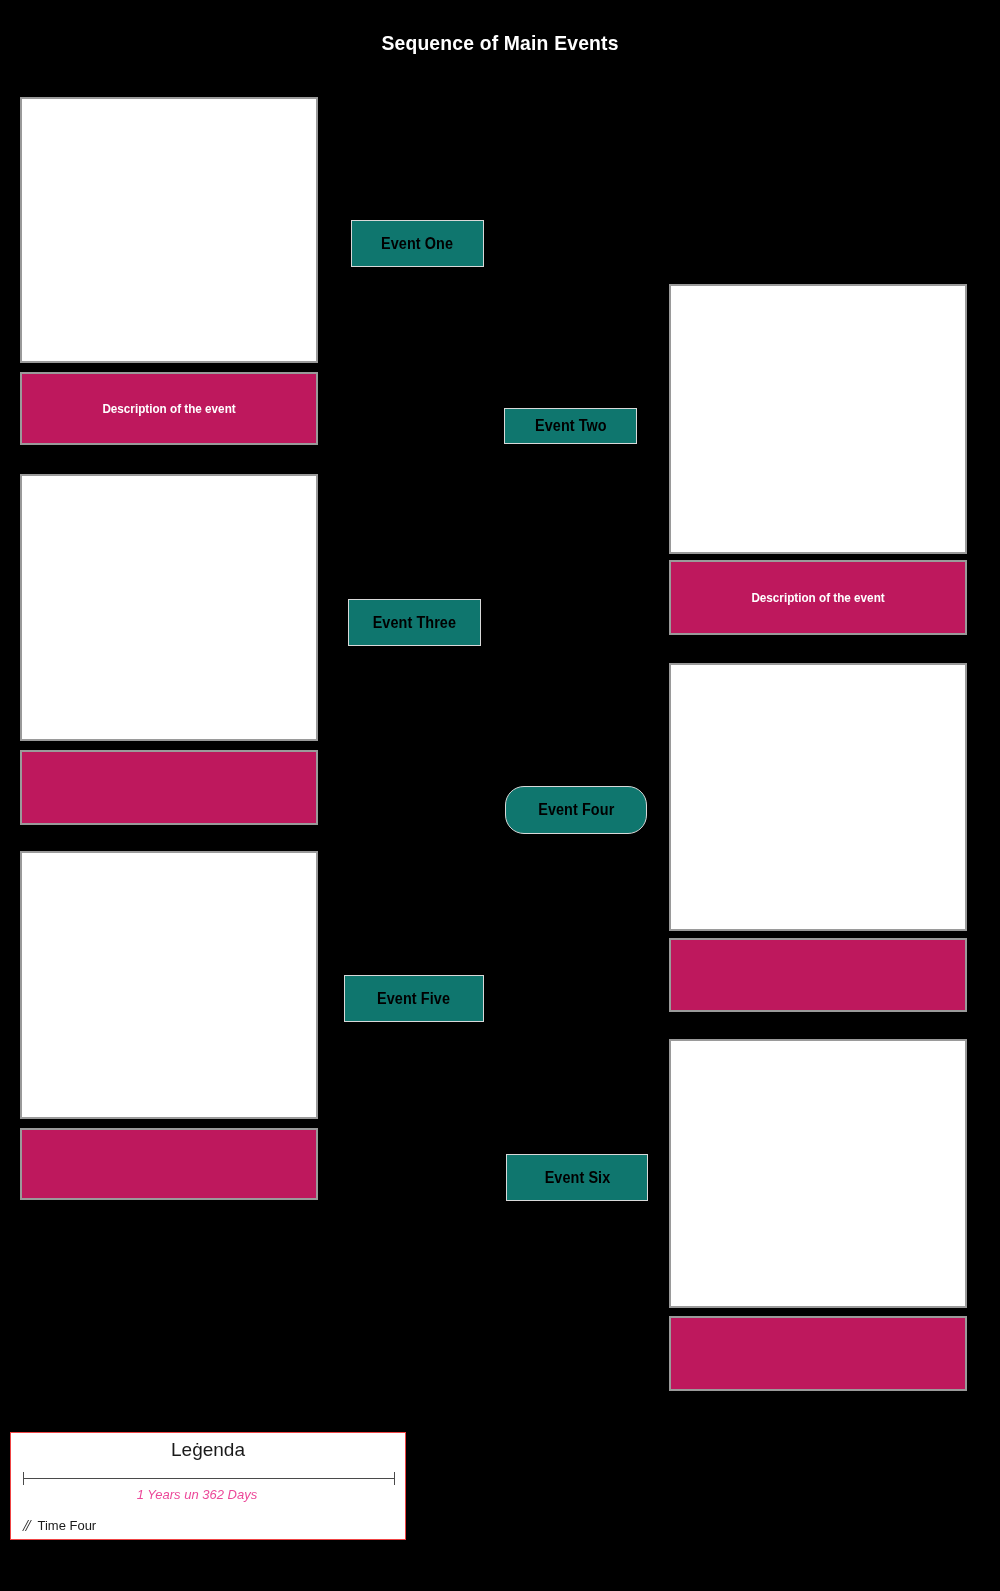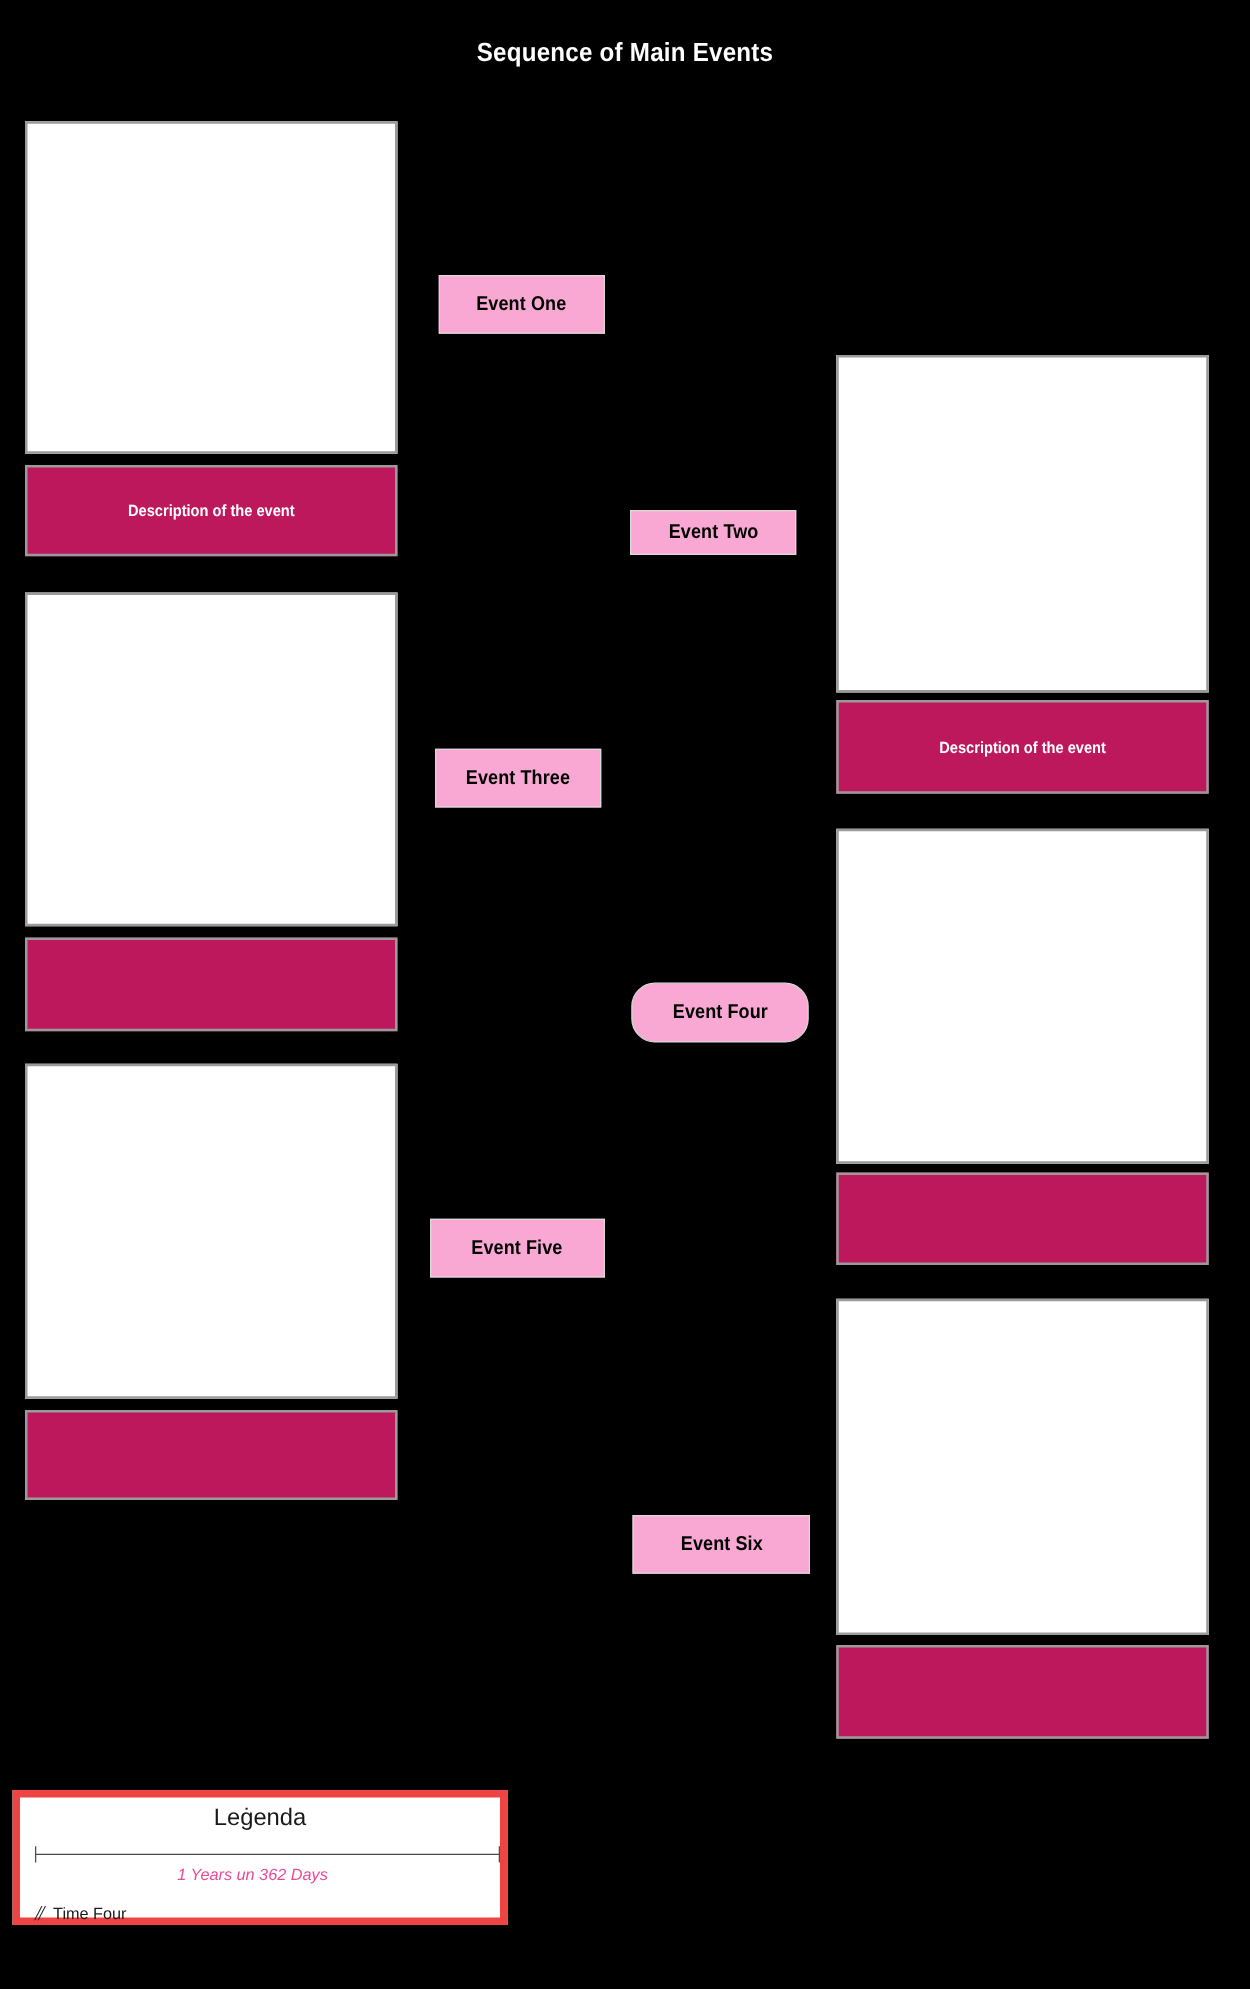--- a/index.html
+++ b/index.html
@@ -33,21 +33,21 @@
     font-stretch: condensed;
     letter-spacing: 0.2px;
     font-family: "Liberation Sans Narrow", "Liberation Sans", sans-serif;
     transform: scaleX(0.92);
     transform-origin: center center;
   }
 
   
   .event-box {
     position: absolute;
-    background: #f9a8d4;
+    background: #0f766e;
     color: #000000;
     display: flex;
     align-items: center;
     justify-content: center;
     font-size: 16px;
     font-weight: bold;
     font-family: "Liberation Sans Narrow", "Liberation Sans", sans-serif;
     letter-spacing: 0.1px;
     border: 1px solid #d9d9d9;
   }
@@ -77,21 +77,21 @@
   .desc-box > span { transform: scaleX(0.9); display: inline-block; }
 
   
   .legend {
     position: absolute;
     left: 10px;
     top: 1432px;
     width: 396px;
     height: 108px;
     background: #ffffff;
-    border: 6px solid #ef4444;
+    border: 1px solid #ef4444;
   }
   .legend-title {
     width: 100%;
     text-align: center;
     color: #1a1a1a;
     font-size: 19px;
     padding-top: 6px;
     font-family: "Liberation Sans", sans-serif;
   }
   .legend-scale {
@@ -195,21 +195,21 @@
       </div>
       <div class="event-box" style="left: 348px; top: 599px; width: 133px; height: 47px;">
         <span>Event Three</span>
       </div>
       <div class="event-box" style="left: 505px; top: 786px; width: 142px; height: 48px; border-radius: 19px;">
         <span>Event Four</span>
       </div>
       <div class="event-box" style="left: 344px; top: 975px; width: 140px; height: 47px;">
         <span>Event Five</span>
       </div>
-      <div class="event-box" style="left: 506px; top: 1212px; width: 142px; height: 47px;">
+      <div class="event-box" style="left: 506px; top: 1154px; width: 142px; height: 47px;">
         <span>Event Six</span>
       </div>
     </div>
 
   <div class="legend">
     <div class="legend-title">Leġenda</div>
 
     <div class="legend-scale">
       <div class="legend-scale-line"></div>
       <div class="legend-cap left"></div>

